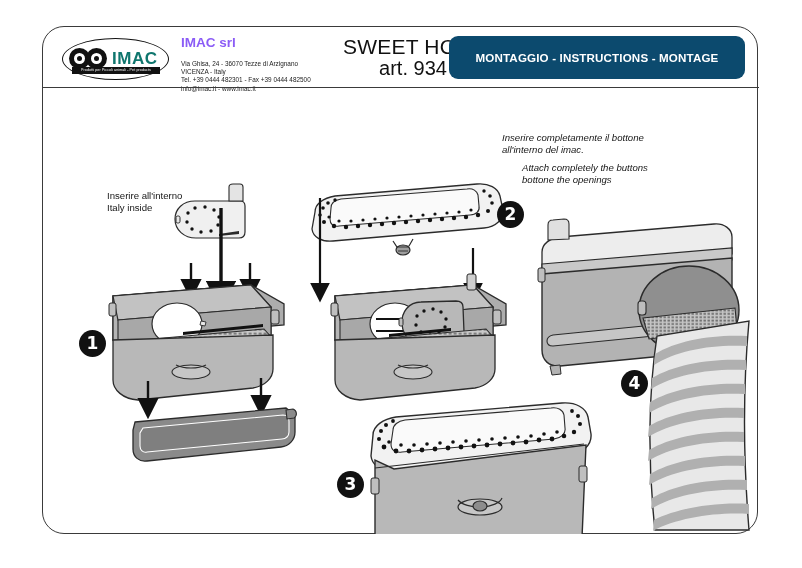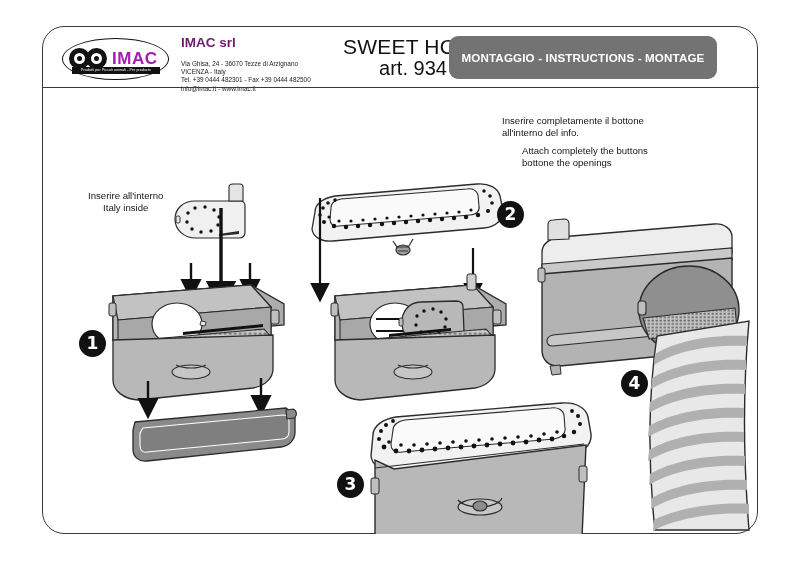--- a/index.html
+++ b/index.html
@@ -37,51 +37,51 @@
   .eye:after{
     content:"";position:absolute;left:5px;top:5px;width:11px;height:11px;
     border-radius:50%;background:#fff;
   }
   .eye:before{
     content:"";position:absolute;left:8px;top:8px;width:5px;height:5px;
     border-radius:50%;background:#111;z-index:2;
   }
   .eye.l{left:0;} .eye.r{left:17px;}
   .logo-word{
-    font-size:17px;font-weight:bold;letter-spacing:0.5px;color:#a21caf;
+    font-size:17px;font-weight:bold;letter-spacing:0.5px;color:#0f766e;
     margin-left:3px;line-height:22px;font-family:"Liberation Sans", sans-serif;
   }
   .logo-banner{
     position:absolute;left:10px;top:29px;width:88px;height:7px;
     background:#111;color:#fff;font-size:3.6px;letter-spacing:0.1px;
     text-align:center;line-height:7px;overflow:hidden;white-space:nowrap;
   }
   #company{
     position:absolute;left:138px;top:8px;width:170px;
   }
   #company .cname{
-    font-size:13.5px;font-weight:bold;color:#701a75;line-height:15px;
+    font-size:13.5px;font-weight:bold;color:#8b5cf6;line-height:15px;
     margin-bottom:10px;
   }
   #company .cline{
     font-size:6.4px;color:#222;line-height:8.2px;white-space:nowrap;
   }
   #title-block{
     position:absolute;left:300px;top:8px;width:140px;text-align:center;
   }
   #title-block .t1{
     font-size:21px;color:#111;line-height:24px;white-space:nowrap;
     letter-spacing:0.2px;
   }
   #title-block .t2{
     font-size:20px;color:#111;line-height:19px;
   }
   #banner{
-    position:absolute;left:406px;top:9px;width:268px;height:43px;
-    background:#737373;border-radius:9px;
+    position:absolute;left:406px;top:9px;width:296px;height:43px;
+    background:#0c4a6e;border-radius:9px;
     display:flex;flex-direction:column;align-items:center;justify-content:center;
   }
   #banner .bl{
     color:#ffffff;font-size:11.6px;font-weight:bold;line-height:15px;
     letter-spacing:0.15px;white-space:nowrap;
   }
   #hrule{
     position:absolute;left:0;top:60px;width:716px;height:0;
     border-top:1.1px solid #3a3a3a;
   }
@@ -425,28 +425,28 @@
             <path d="M609,410 C632,396 671,390 704,392 L704,402
                      C670,400 632,406 608,421 Z"></path>
             <path d="M611,432 C634,420 673,414 706,416 L706,426
                      C672,424 634,430 610,443 Z"></path>
           </g>
         </g>
       </g>
     </svg>
 
     
-    <div class="abs caption" style="left:45px;top:102px;text-align:center;">
+    <div class="abs caption" style="left:64px;top:102px;">
       <div>Inserire all'interno</div>
       <div>Italy inside</div>
     </div>
 
-    <div class="abs caption" style="left:459px;top:27px;">
+    <div class="abs caption" style="left:459px;top:44px;font-style:italic;">
       <div>Inserire completamente il bottone</div>
-      <div>all'interno del info.</div>
+      <div>all'interno del imac.</div>
       <div style="height:5px"></div>
       <div style="padding-left:20px;text-align:right;">Attach completely the buttons</div>
       <div style="padding-left:20px;">bottone the openings</div>
     </div>
 
     <div class="badge" style="left:36px;top:242px;">1</div>
     <div class="badge" style="left:454px;top:113px;">2</div>
     <div class="badge" style="left:294px;top:383px;">3</div>
     <div class="badge" style="left:578px;top:282px;">4</div>
 

